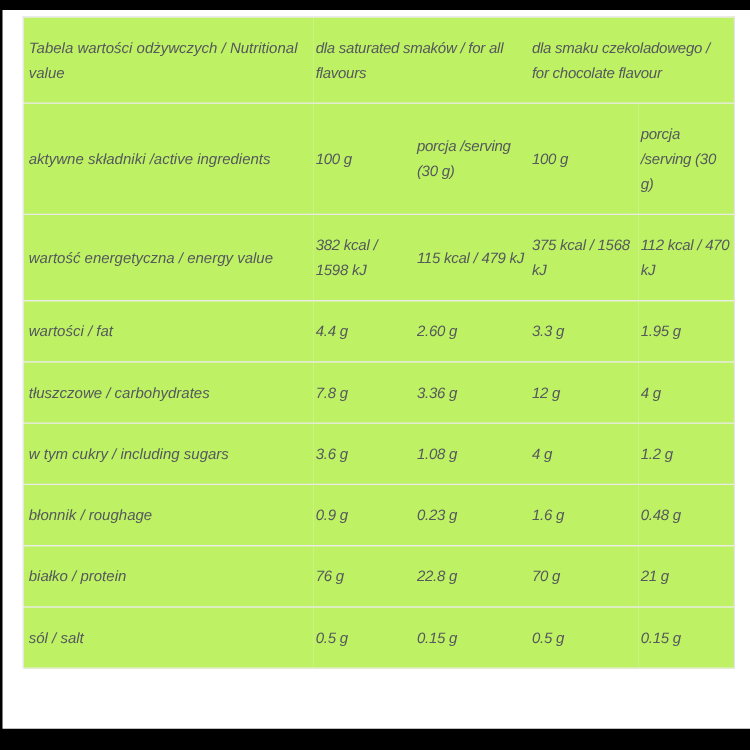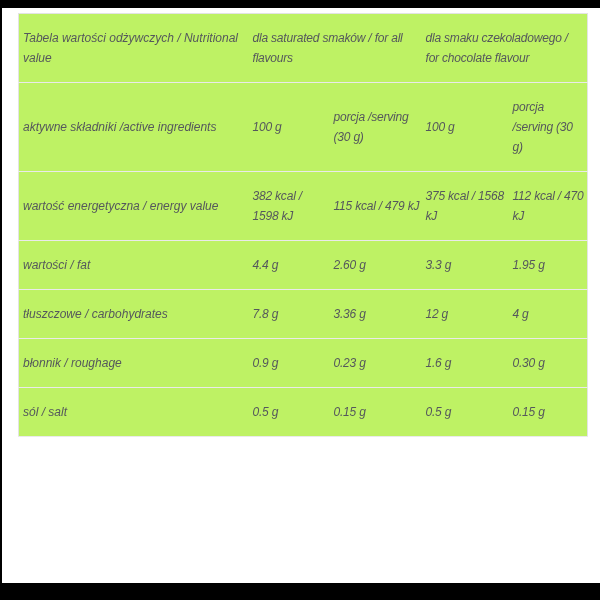--- a/index.html
+++ b/index.html
@@ -116,29 +116,43 @@
 
 
       <tr>
         <td class="label-cell">tłuszczowe / carbohydrates</td>
         <td class="value-cell">7.8 g</td>
         <td class="value-cell">3.36 g</td>
         <td class="value-cell">12 g</td>
         <td class="value-cell">4 g</td>
       </tr>
 
+      <tr>
+        <td class="label-cell">w tym cukry / including sugars</td>
+        <td class="value-cell">3.6 g</td>
+        <td class="value-cell">1.08 g</td>
+        <td class="value-cell">4 g</td>
+        <td class="value-cell">1.2 g</td>
+      </tr>
 
       <tr>
         <td class="label-cell">błonnik / roughage</td>
         <td class="value-cell">0.9 g</td>
         <td class="value-cell">0.23 g</td>
         <td class="value-cell">1.6 g</td>
-        <td class="value-cell">0.30 g</td>
+        <td class="value-cell">0.48 g</td>
       </tr>
 
+      <tr>
+        <td class="label-cell">białko / protein</td>
+        <td class="value-cell">76 g</td>
+        <td class="value-cell">22.8 g</td>
+        <td class="value-cell">70 g</td>
+        <td class="value-cell">21 g</td>
+      </tr>
 
       <tr>
         <td class="label-cell">sól / salt</td>
         <td class="value-cell">0.5 g</td>
         <td class="value-cell">0.15 g</td>
         <td class="value-cell">0.5 g</td>
         <td class="value-cell">0.15 g</td>
       </tr>
     </tbody>
   </table>

